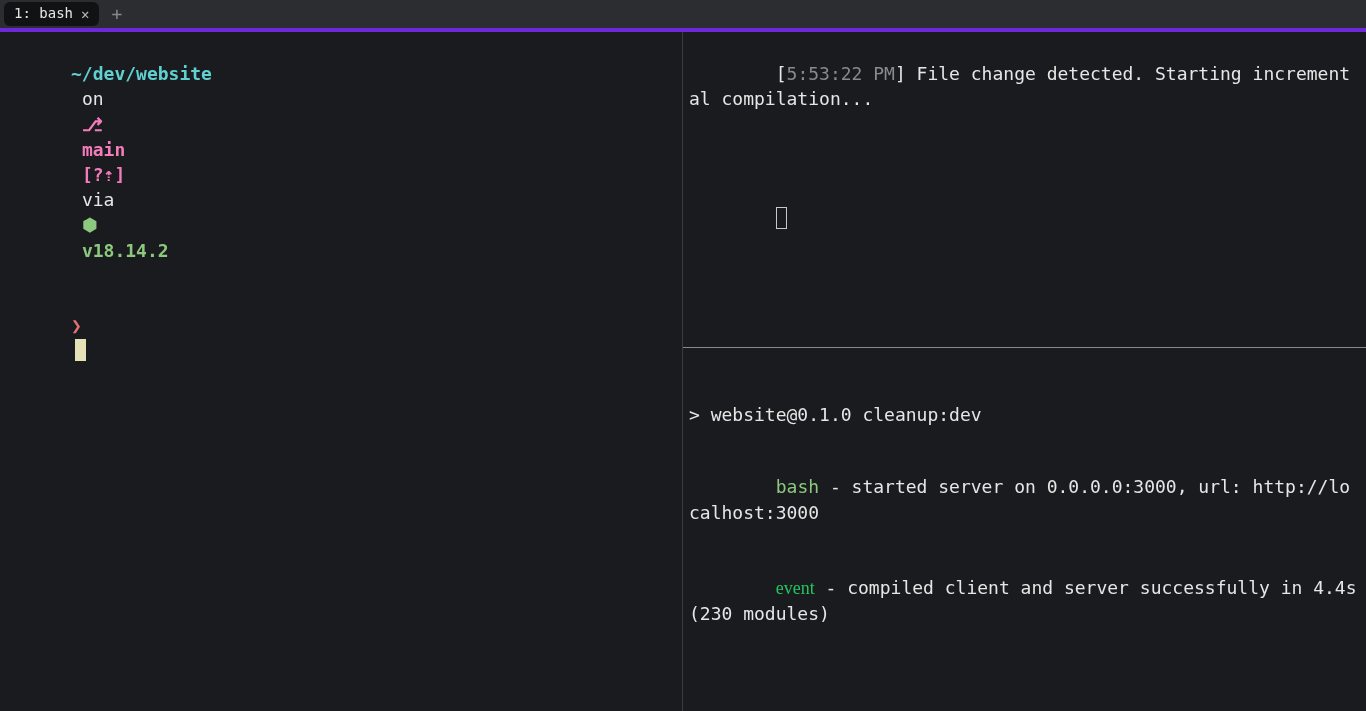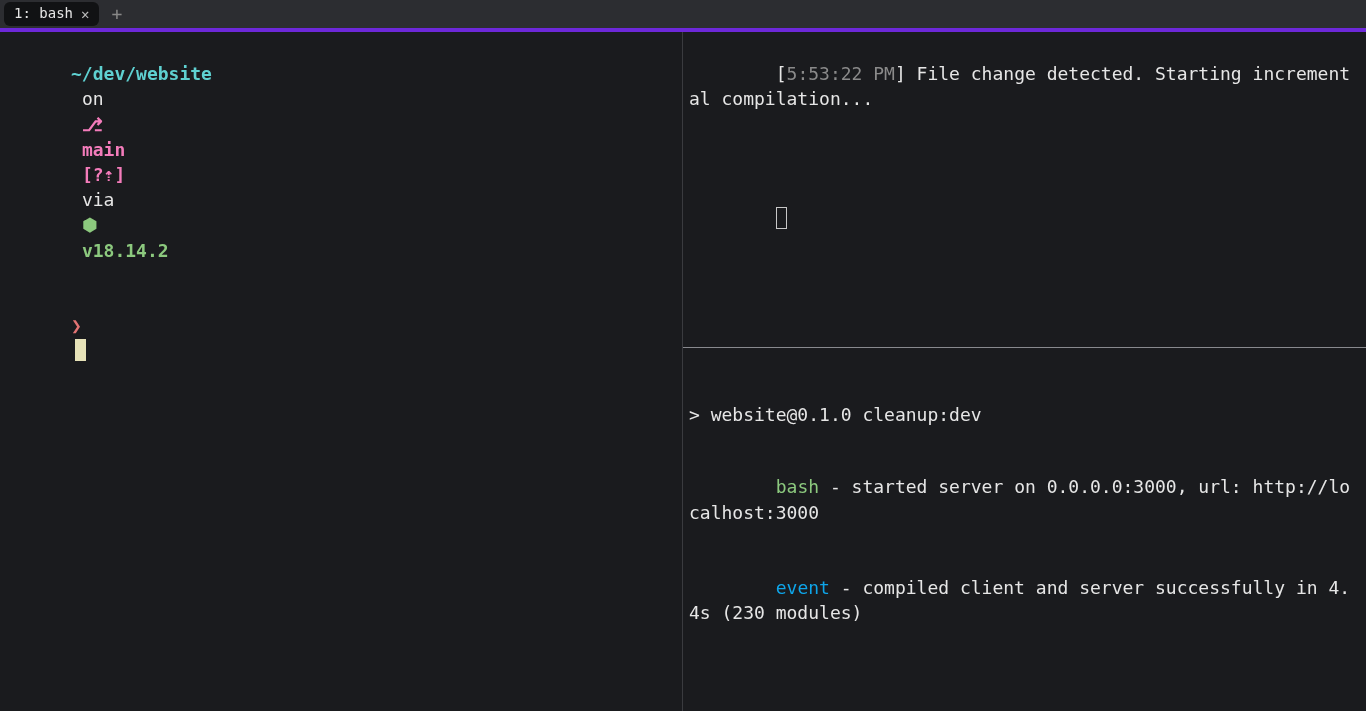--- a/index.html
+++ b/index.html
@@ -73,21 +73,21 @@
     padding: 4px 6px;
     overflow: hidden;
     position: relative;
   }
   .prompt-line { white-space: pre-wrap; }
   .c-cyan   { color: #5fd1d1; font-weight: 600; }
   .c-white  { color: #e6e6e6; }
   .c-pink   { color: #f47cbb; font-weight: 600; }
   .c-red    { color: #e27373; font-weight: 600; }
   .c-green  { color: #8cc97e; }
-  .c-mag    { color: #0ea5e9; }
+  .c-mag    { color: #22c55e; font-family: Liberation Serif, serif; }
   .c-gray   { color: #8a8a8a; }
   .cursor-block {
     display: inline-block;
     width: 11px;
     height: 22px;
     background: #e6e2b8;
     vertical-align: text-bottom;
     margin-left: 4px;
   }
   .cursor-outline {

